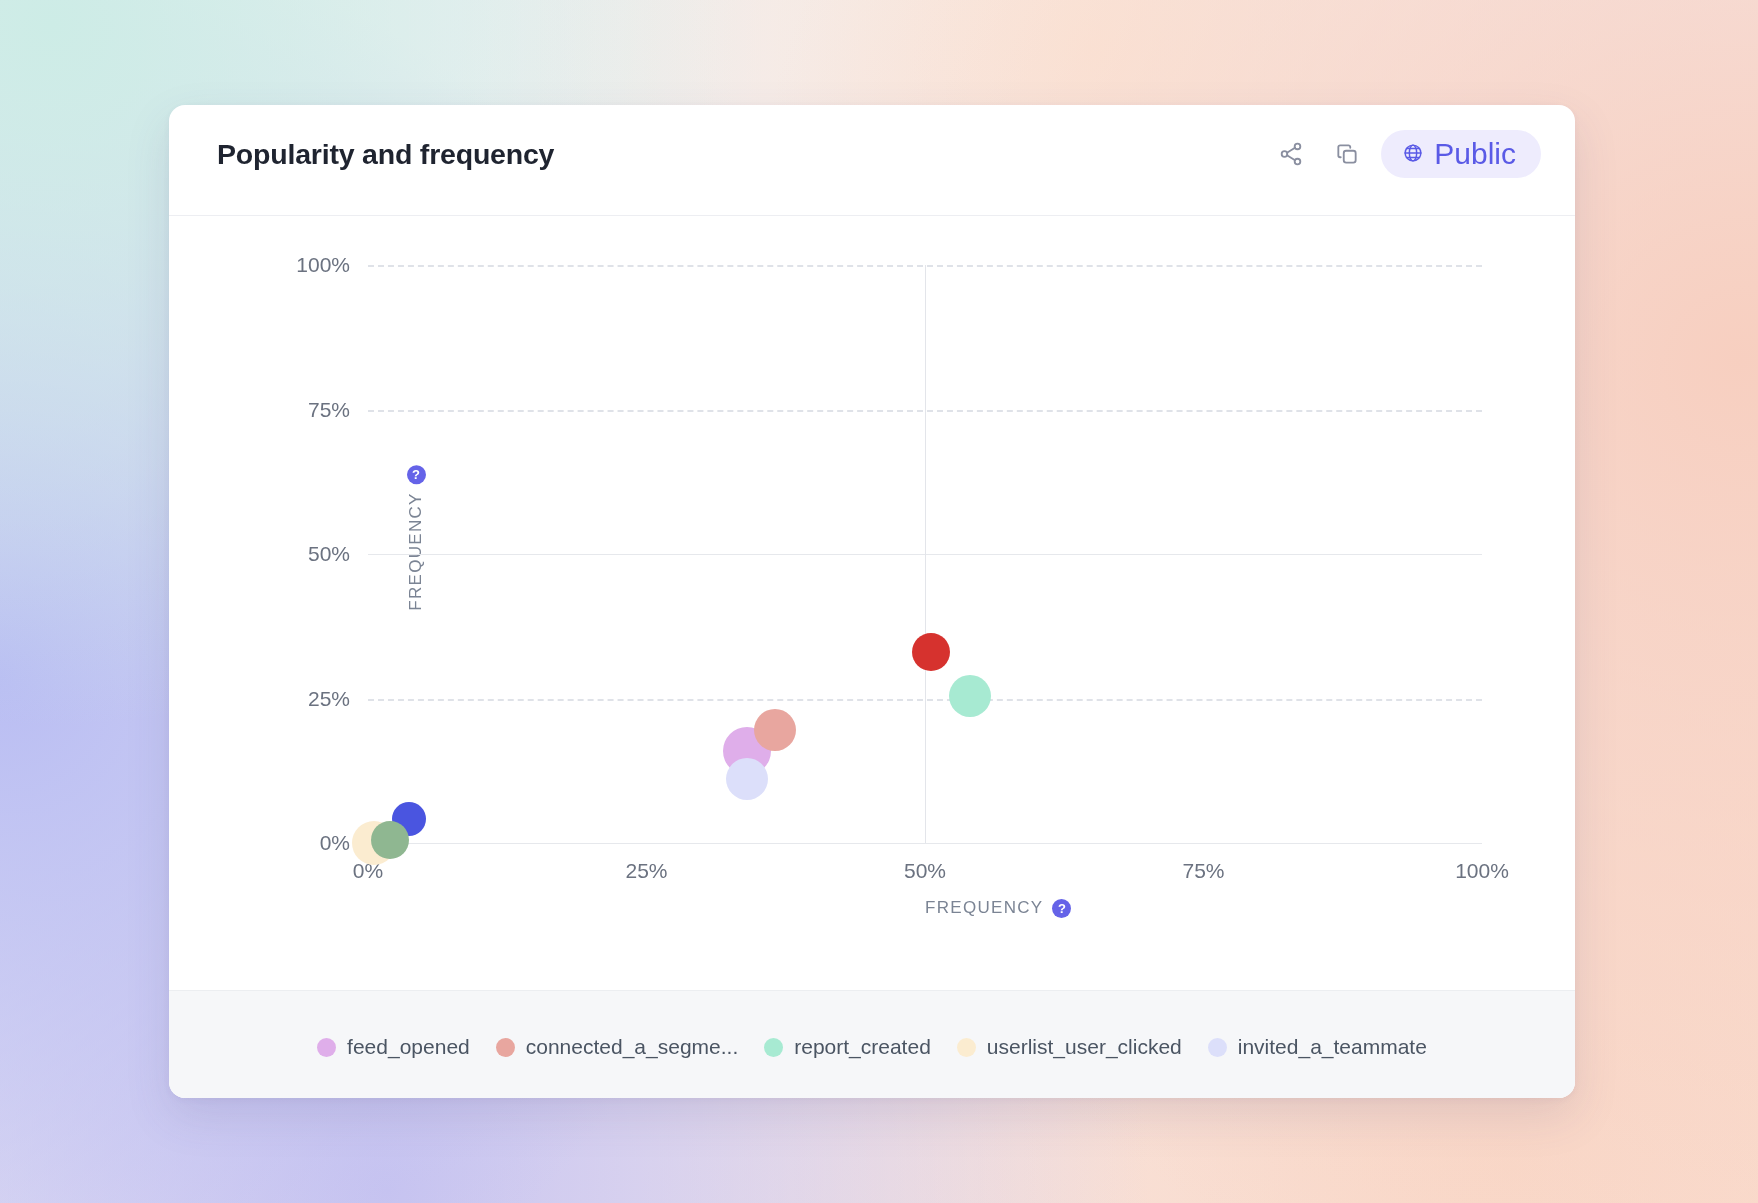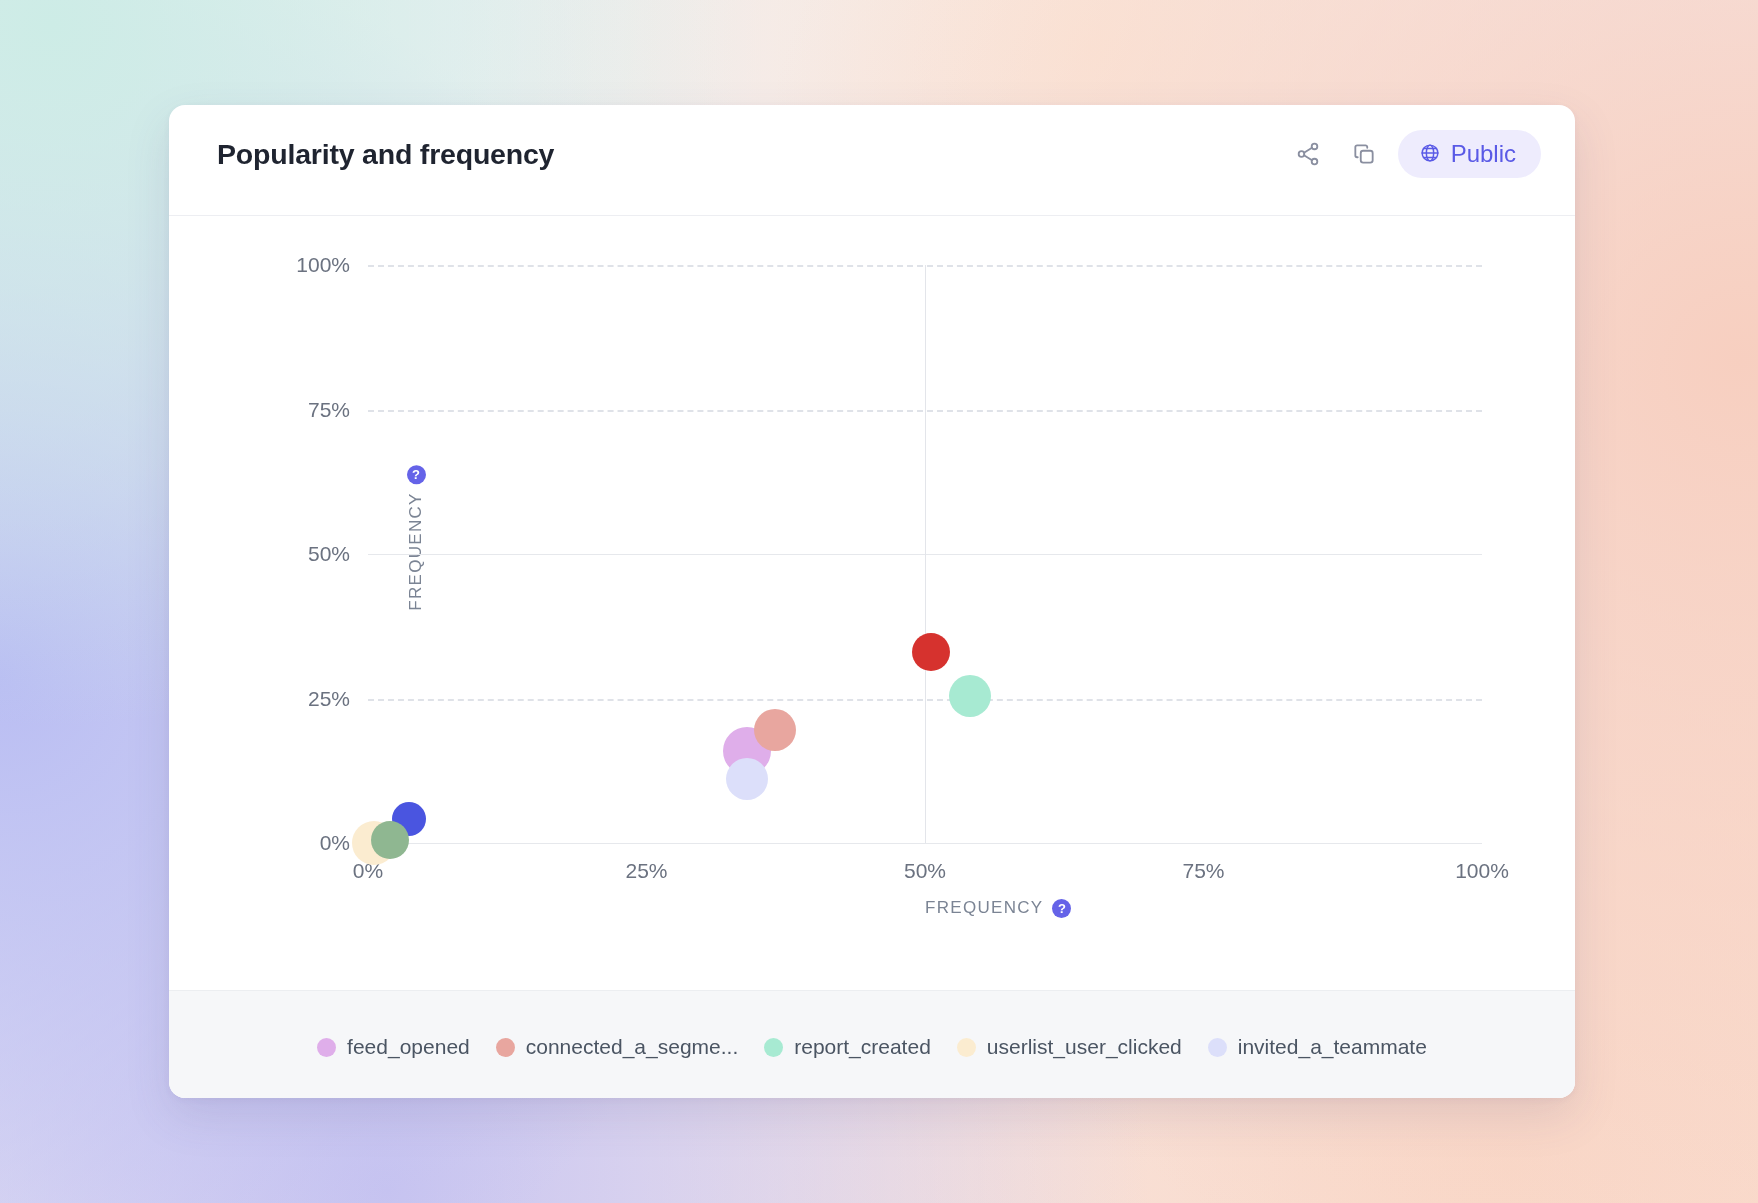--- a/index.html
+++ b/index.html
@@ -82,21 +82,21 @@
     border-radius: 24px;
     background: #eeecfd;
     display: flex;
     align-items: center;
     gap: 10px;
     padding: 0 25px 0 21px;
     cursor: pointer;
     border: none;
   }
   #visibility-label {
-    font-size: 24px;
+    font-size: 30px;
     color: #5a5ae6;
     font-weight: normal;
     white-space: nowrap;
   }
 
   
   #chart-body {
     position: relative;
     flex: 1 1 auto;
     background: #ffffff;

